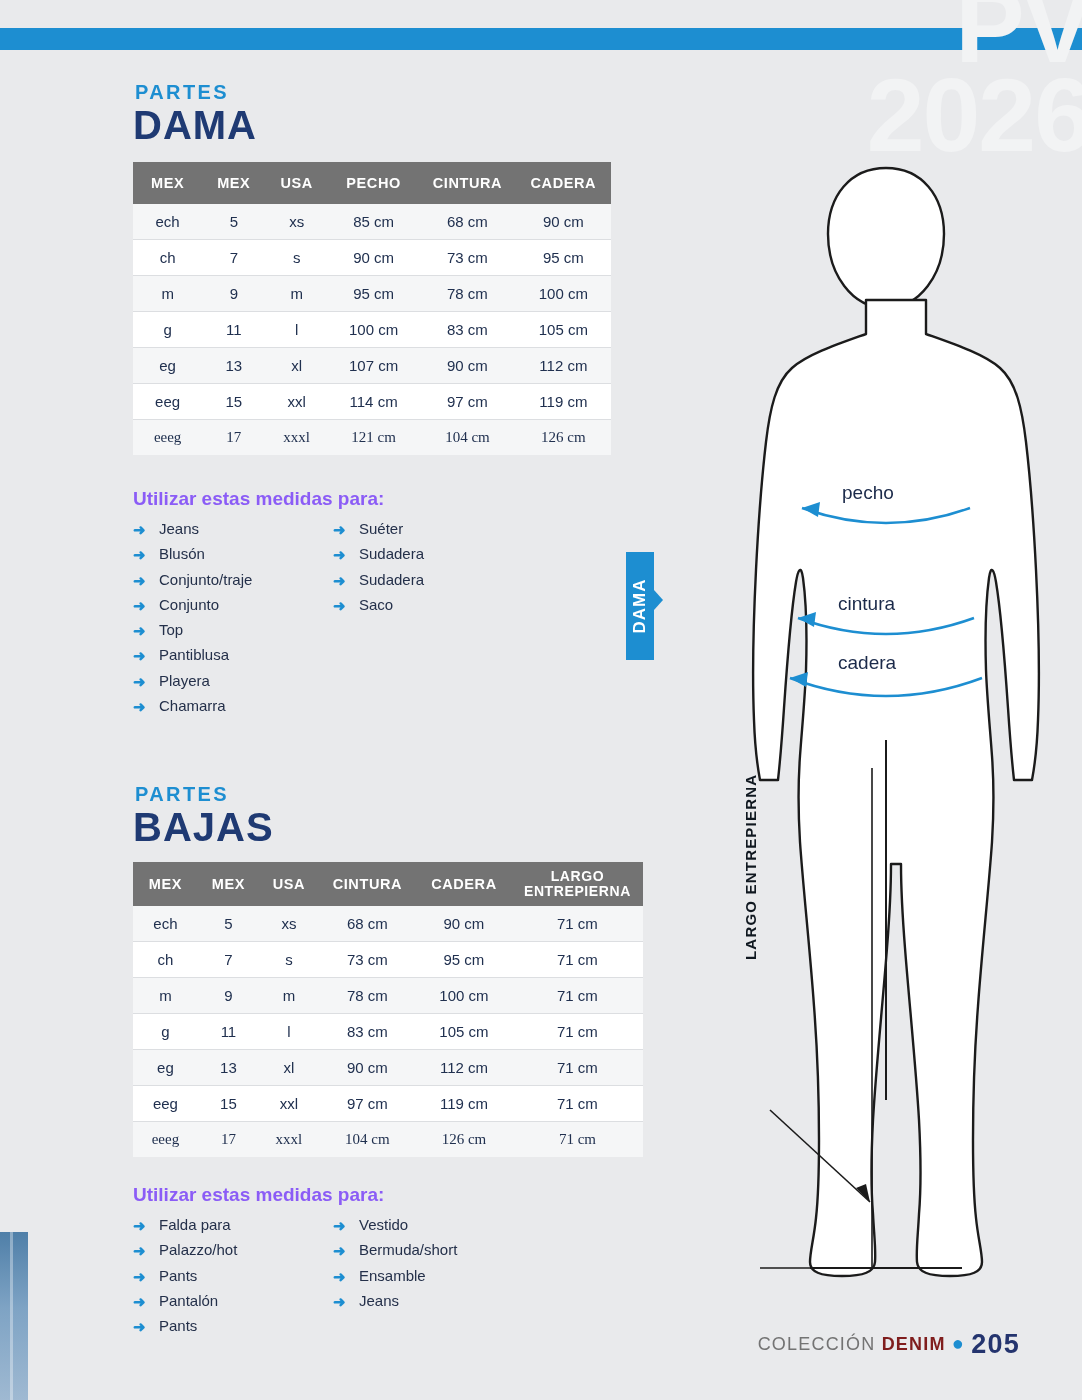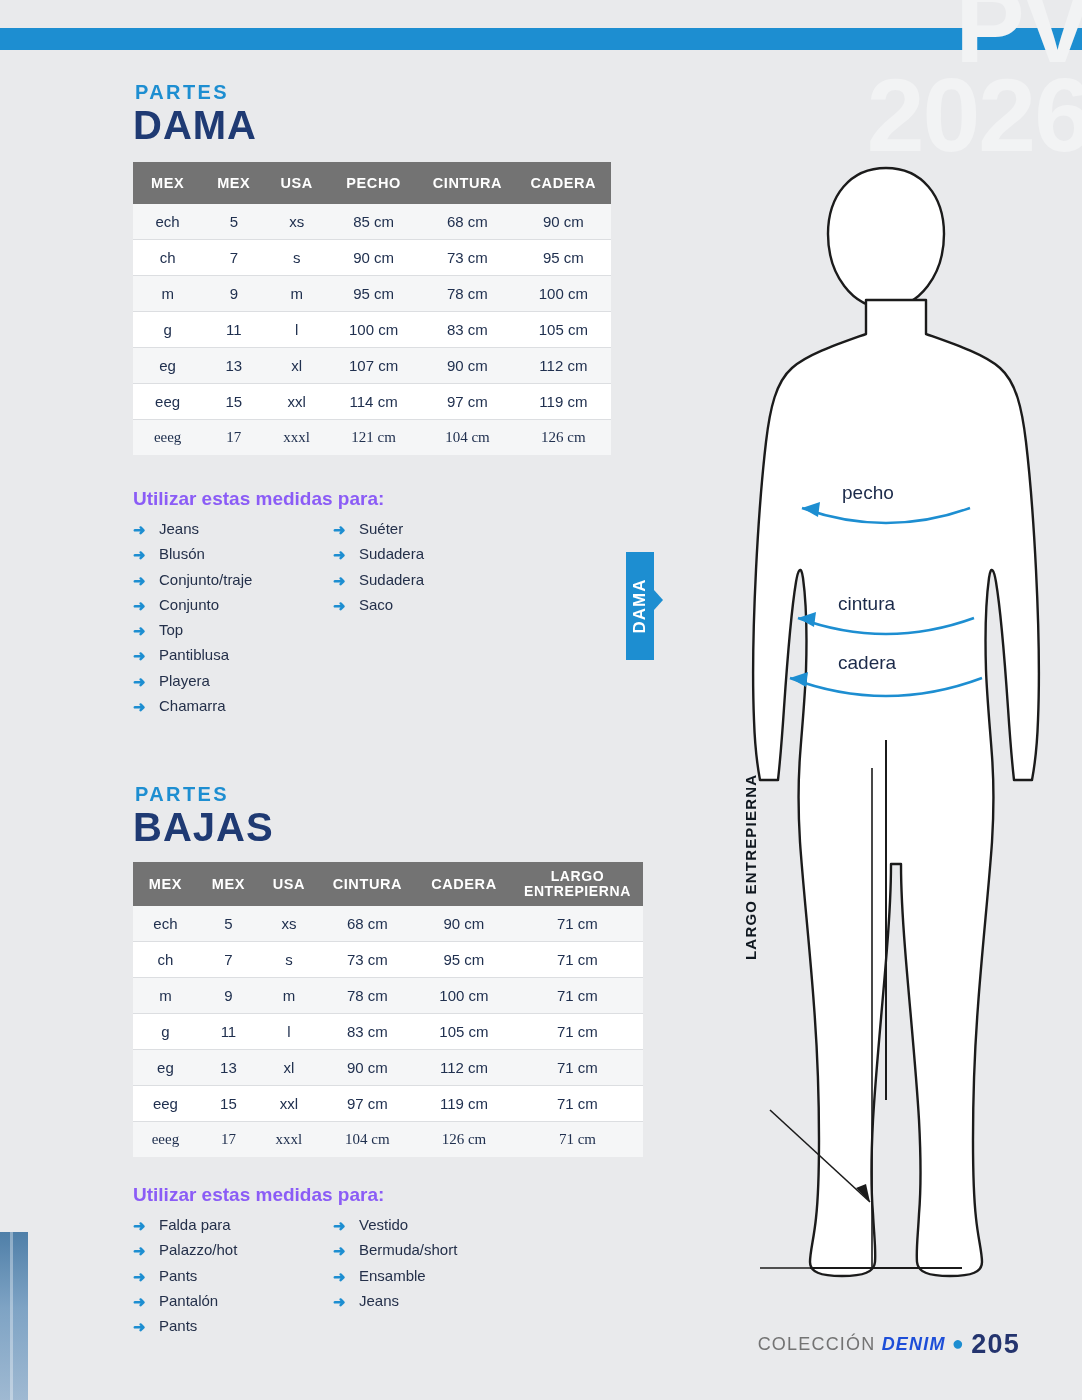--- a/index.html
+++ b/index.html
@@ -81,21 +81,21 @@
     position:absolute;left:742px;top:960px;z-index:6;
     font-size:15px;font-weight:bold;letter-spacing:1.2px;color:#101820;
     transform:rotate(-90deg);transform-origin:left top;white-space:nowrap;
   }
   
   .footer{
     position:absolute;right:62px;bottom:40px;z-index:5;font-size:18px;letter-spacing:1.2px;
     color:#24346e;
   }
   .footer .coleccion{color:#737373;}
-  .footer .denim{font-weight:bold;color:#1d4ed8;font-style:italic;}
+  .footer .denim{font-weight:bold;color:#7f1d1d;}
   .footer .dot{color:#1d8ed1;font-size:20px;}
   .footer .page{font-weight:bold;font-size:27px;color:#24346e;vertical-align:-3px;}
 </style>
 </head>
 <body>
 
 <div class="topbar"></div>
 
 <div class="ghost">
   <span>PV</span>

